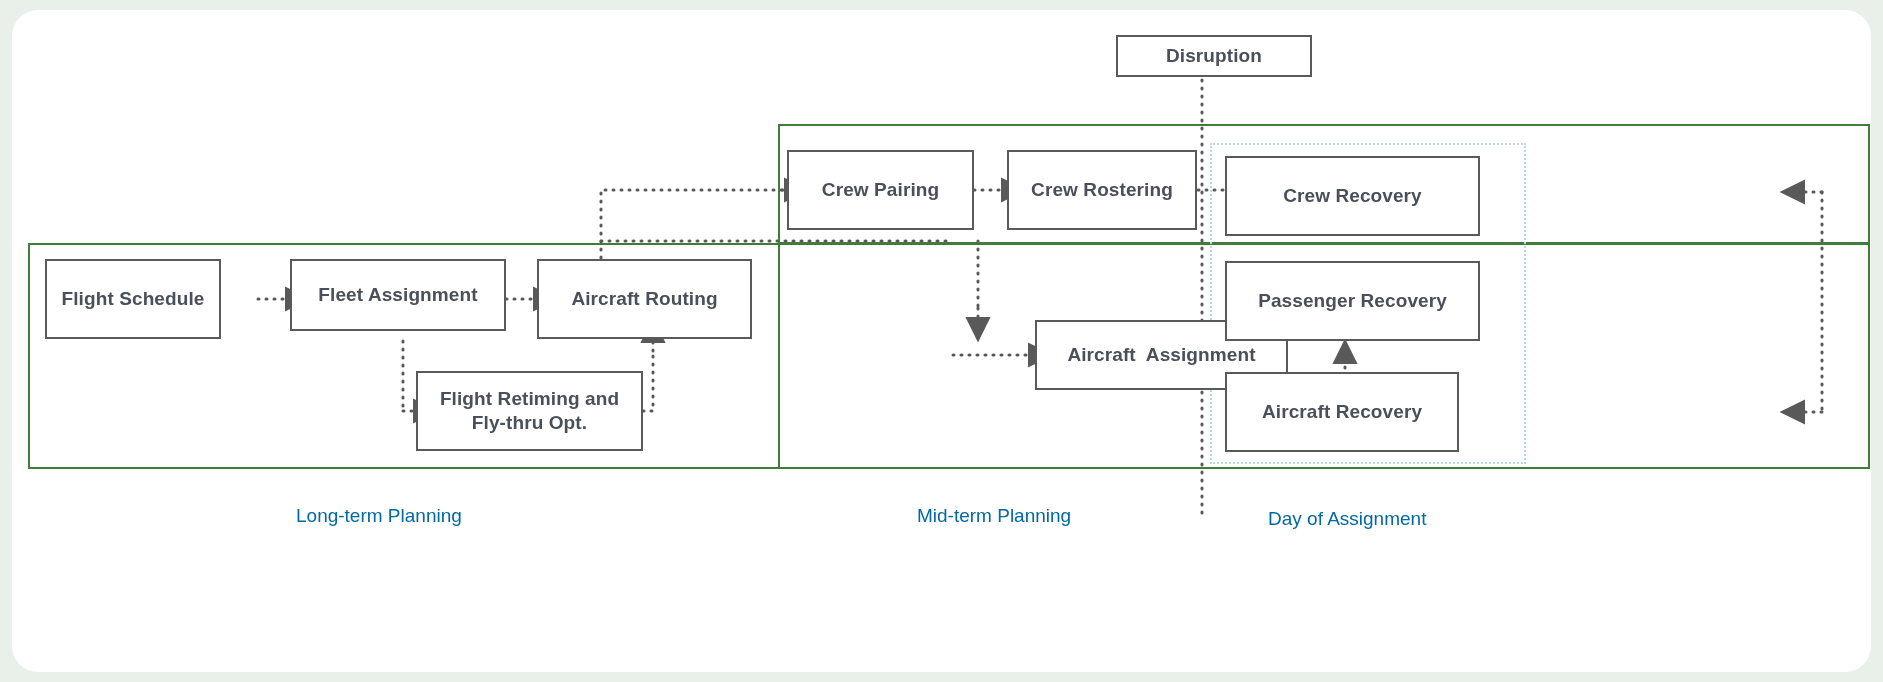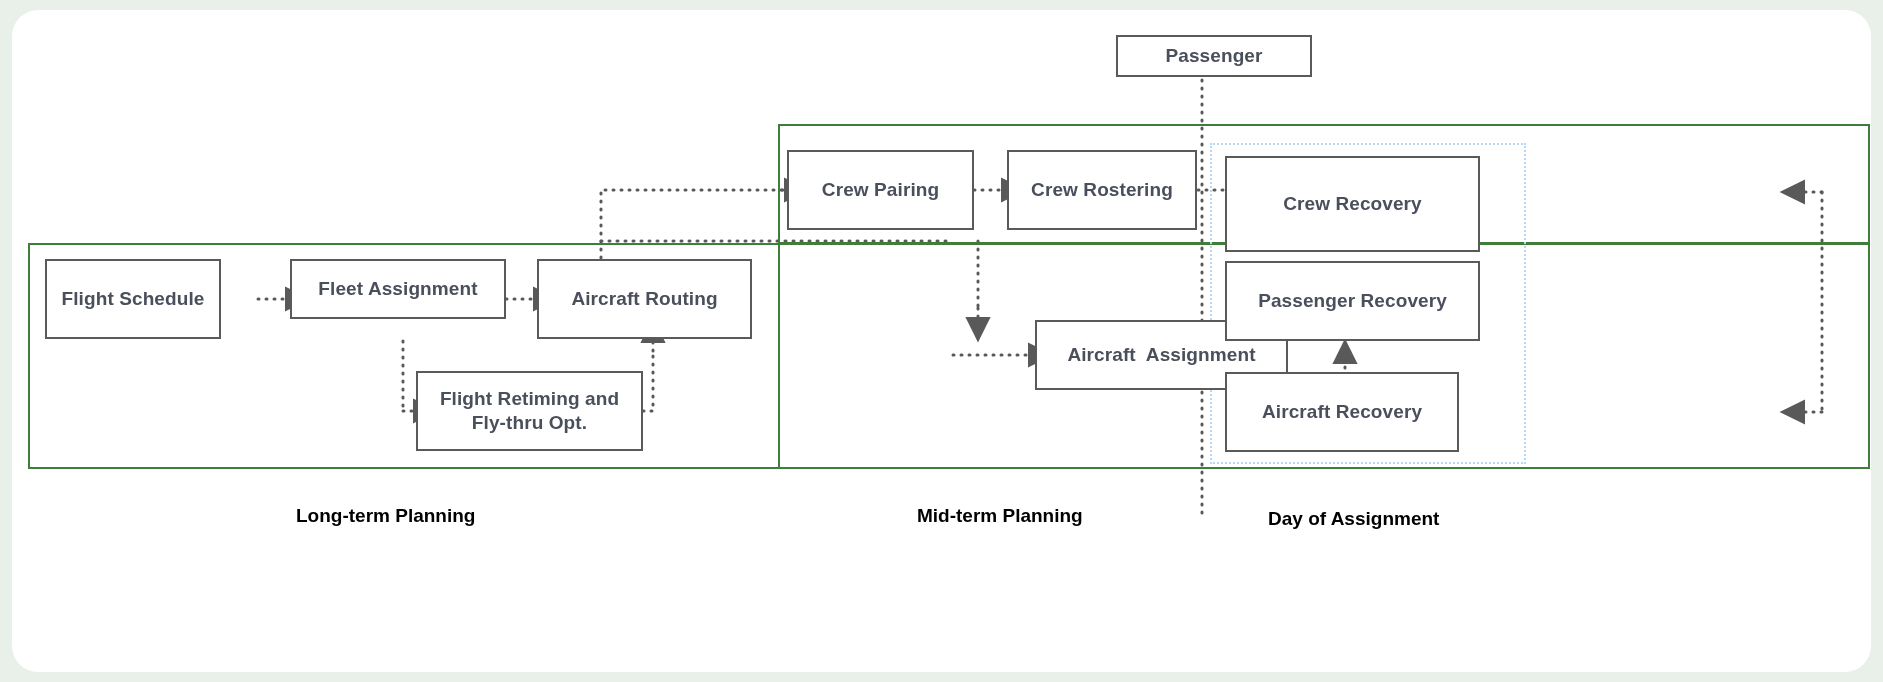--- a/index.html
+++ b/index.html
@@ -41,22 +41,22 @@
   }
   .dashgroup{
     position:absolute;
     box-sizing:border-box;
     border:2px dotted #b9d7f2;
     background:transparent;
     z-index:2;
   }
   .phase-label{
     position:absolute;
-    color:#000000;
-    font-weight:bold;
+    color:#0369a1;
+    font-weight:normal;
     font-size:19px;
     white-space:nowrap;
     z-index:4;
   }
 </style>
 </head>
 <body>
 
 <div id="card">
   <div id="stage">
@@ -110,28 +110,28 @@
 
     <div class="zone" style="left:766px;top:114px;width:1092px;height:120px;border-bottom:none;"></div>
     <div class="zone" style="left:16px;top:233px;width:1842px;height:226px;"></div>
     <div class="zone" style="left:766px;top:114px;width:0;height:345px;border-right:2px solid #3f7d3a;border-left:none;border-top:none;border-bottom:none;"></div>
     <div class="zone" style="left:1856px;top:114px;width:0;height:345px;border-right:2px solid #3f7d3a;border-left:none;border-top:none;border-bottom:none;"></div>
     <div class="zone" style="left:766px;top:232px;width:1092px;height:0;border-top:2px solid #3f7d3a;border-left:none;border-right:none;border-bottom:none;"></div>
 
     <div class="dashgroup" style="left:1198px;top:133px;width:316px;height:321px;"></div>
 
     <div class="node" style="left:1104px;top:25px;width:196px;height:42px;">
-      <span>Passenger</span>
+      <span>Disruption</span>
     </div>
 
     <div class="node" style="left:33px;top:249px;width:176px;height:80px;">
       <span>Flight Schedule</span>
     </div>
 
-    <div class="node" style="left:278px;top:249px;width:216px;height:60px;">
+    <div class="node" style="left:278px;top:249px;width:216px;height:72px;">
       <span>Fleet Assignment</span>
     </div>
 
     <div class="node" style="left:525px;top:249px;width:215px;height:80px;">
       <span>Aircraft Routing</span>
     </div>
 
     <div class="node" style="left:404px;top:361px;width:227px;height:80px;flex-direction:column;justify-content:center;">
       <span>Flight Retiming and</span>
       <span>Fly-thru Opt.</span>
@@ -142,21 +142,21 @@
     </div>
 
     <div class="node" style="left:995px;top:140px;width:190px;height:80px;">
       <span>Crew Rostering</span>
     </div>
 
     <div class="node" style="left:1023px;top:310px;width:253px;height:70px;">
       <span style="white-space:pre;">Aircraft  Assignment</span>
     </div>
 
-    <div class="node" style="left:1213px;top:146px;width:255px;height:96px;">
+    <div class="node" style="left:1213px;top:146px;width:255px;height:80px;">
       <span>Crew Recovery</span>
     </div>
 
     <div class="node" style="left:1213px;top:251px;width:255px;height:80px;">
       <span>Passenger Recovery</span>
     </div>
 
     <div class="node" style="left:1213px;top:362px;width:234px;height:80px;">
       <span>Aircraft Recovery</span>
     </div>

